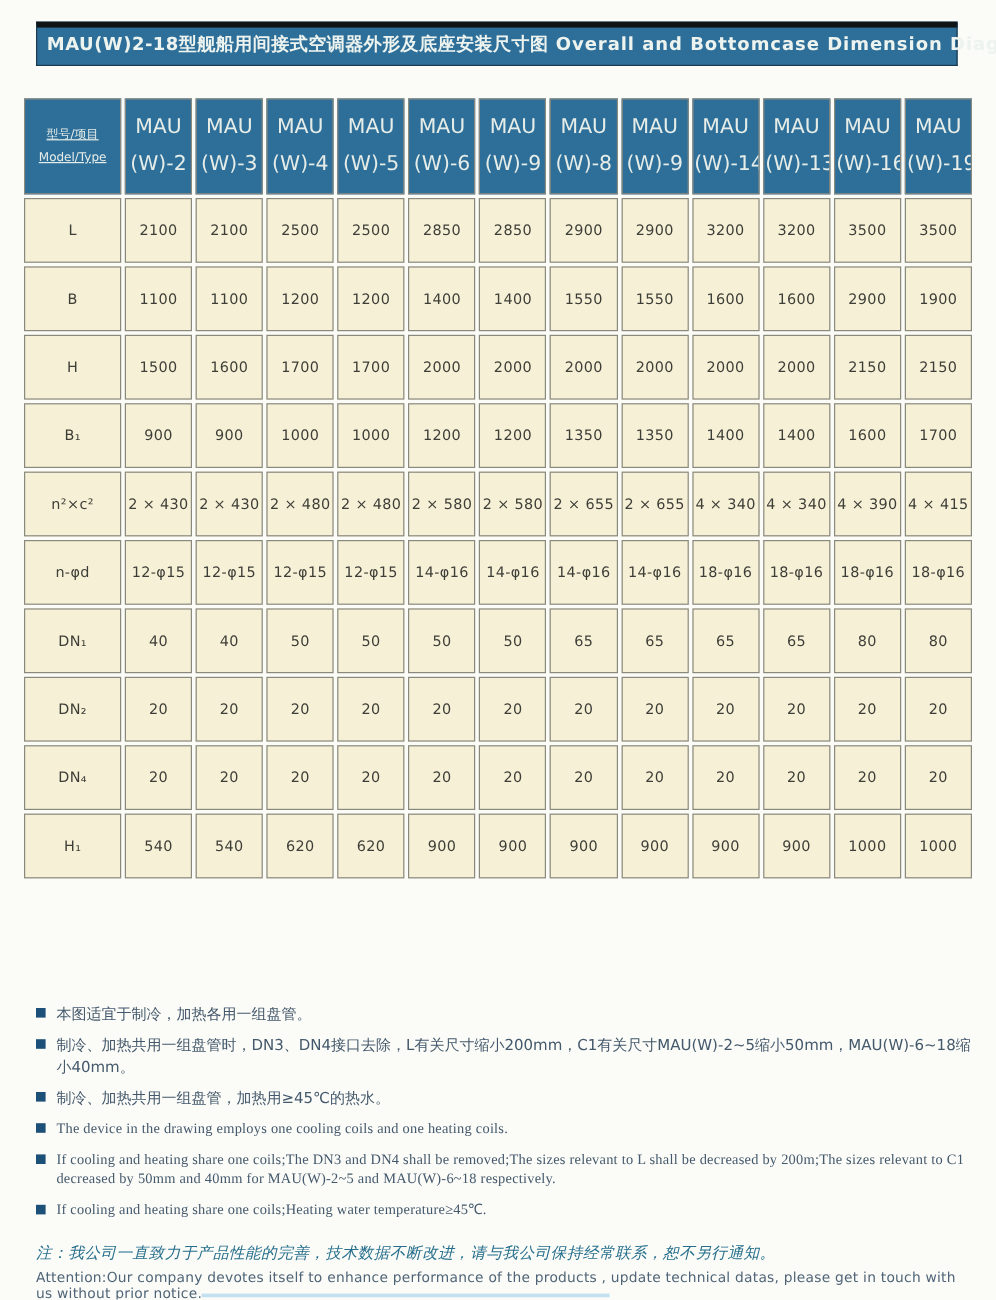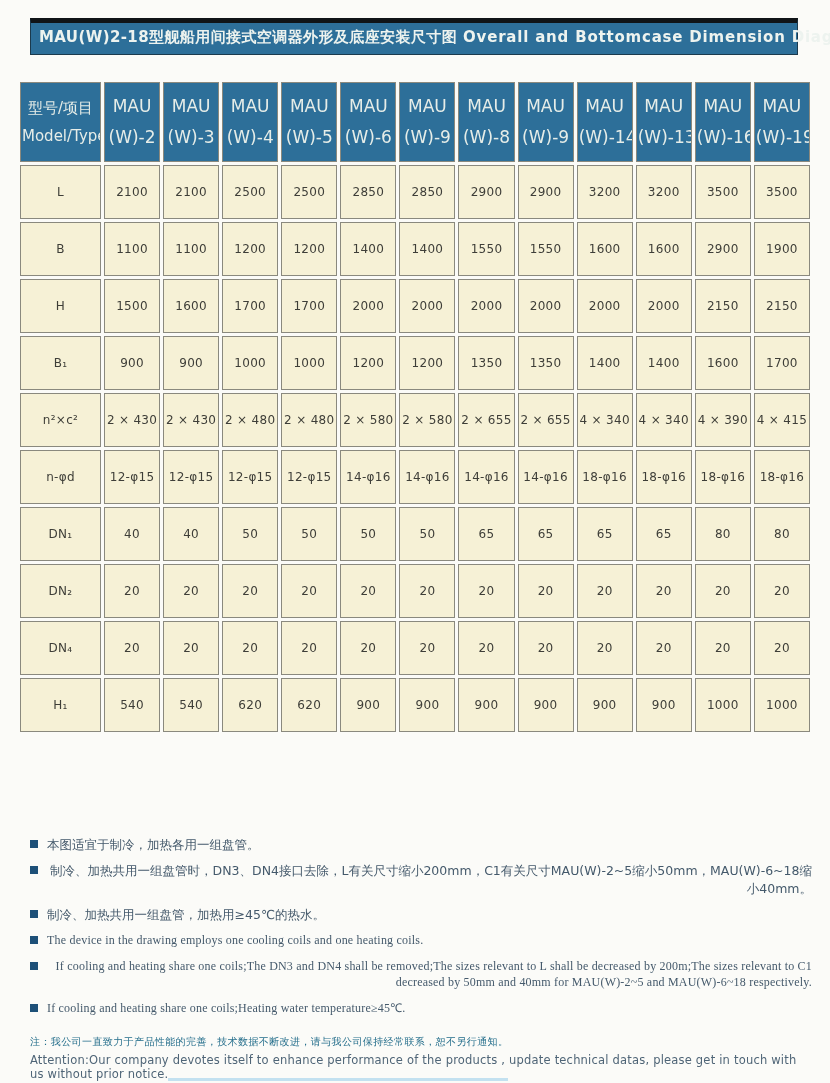--- a/index.html
+++ b/index.html
@@ -30,31 +30,31 @@
   }
   .dim-table th,.dim-table td{
     border:1px solid var(--border-gray);
     text-align:center;vertical-align:middle;
     overflow:hidden;padding:0 1px;
   }
   .dim-table thead th{
     background:var(--header-blue);color:#e6ede8;
     font-weight:normal;font-size:17px;height:78px;line-height:1.8;
   }
-  .dim-table thead th.corner{font-size:15px;line-height:1.9;}
+  .dim-table thead th.corner{font-size:10px;line-height:1.9;text-decoration:underline;}
   .dim-table tbody th,.dim-table tbody td{
     background:var(--cell-cream);color:#3e3e38;
     font-size:12px;font-weight:normal;height:52px;letter-spacing:0.3px;
   }
   .notes{position:absolute;left:30px;top:836px;width:782px;}
-  .note{display:flex;margin-bottom:9px;line-height:1.38;font-size:12.5px;color:var(--note-text);text-align:right;}
+  .note{display:flex;margin-bottom:9px;line-height:1.38;font-size:12.5px;color:var(--note-text);}
   .note .bullet{flex:0 0 8px;width:8px;height:8px;background:var(--bullet-blue);margin:4px 9px 0 0;}
   .note.en{font-size:12px;letter-spacing:0.2px;font-family:Liberation Serif, serif;}
   .footer{position:absolute;left:30px;top:1035px;width:782px;}
-  .footer-cn{color:var(--footer-teal);font-size:10px;letter-spacing:0.4px;}
+  .footer-cn{color:var(--footer-teal);font-size:13px;letter-spacing:0.4px;font-style:italic;}
   .footer-en{color:#4f6577;font-size:11.5px;margin-top:4px;letter-spacing:0.2px;}
   .bottom-line{position:absolute;left:168px;top:1078px;width:340px;height:3px;background:#b9dcee;opacity:0.85;}
 </style>
 </head>
 <body>
 
 <div class="title-bar">
   <span>MAU(W)2-18型舰船用间接式空调器外形及底座安装尺寸图</span><span class="title-en">Overall and Bottomcase Dimension Diagram</span>
 </div>
 

